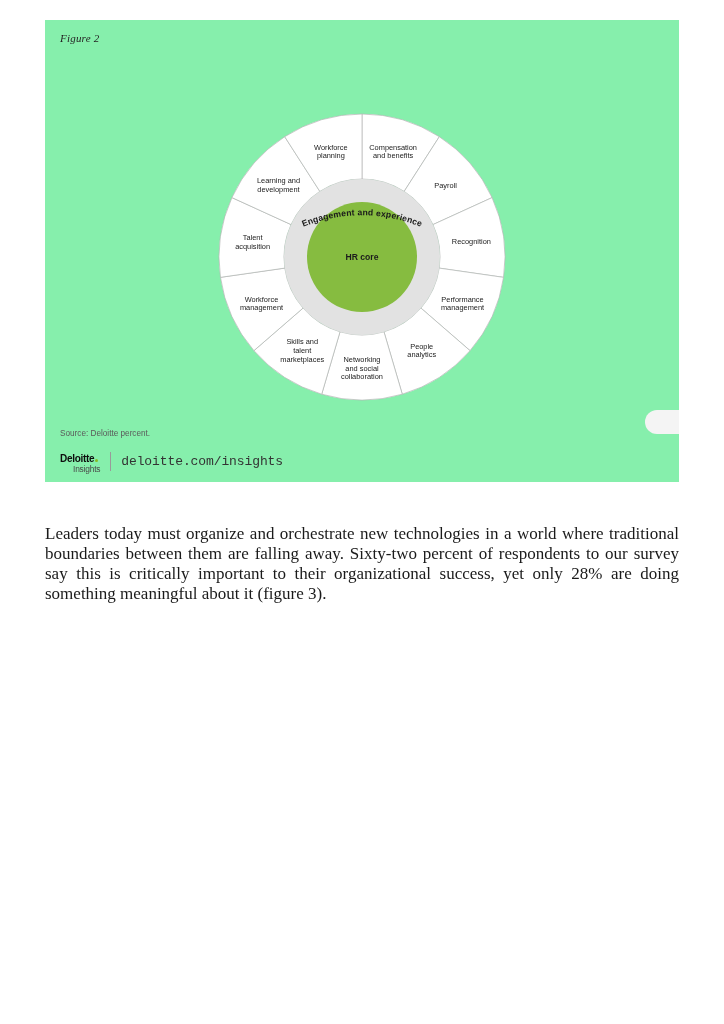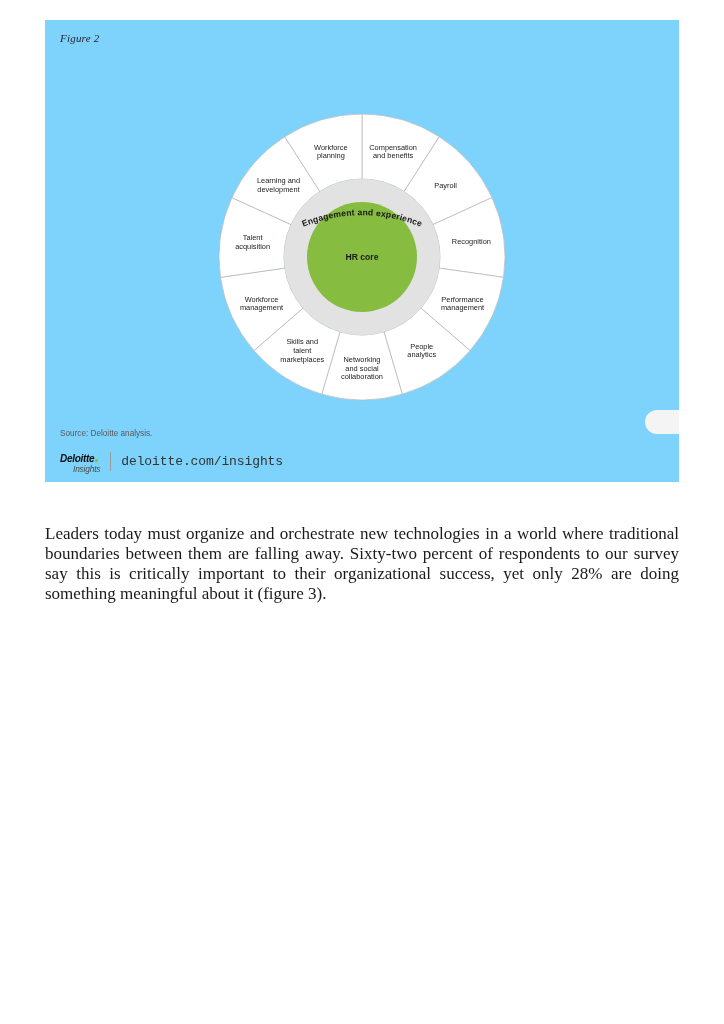--- a/index.html
+++ b/index.html
@@ -15,21 +15,21 @@
     -webkit-font-smoothing: antialiased;
   }
 
   
   #figure-panel {
     position: absolute;
     left: 45px;
     top: 20px;
     width: 634px;
     height: 462px;
-    background: #7dd3fc;
+    background: #86efac;
     overflow: hidden;
   }
 
   #figure-eyebrow {
     position: absolute;
     left: 15px;
     top: 12px;
     font-family: "Liberation Serif", serif;
     font-style: italic;
     font-size: 11px;
@@ -88,21 +88,20 @@
     position: absolute;
     left: 15px;
     top: 430px;
     display: flex;
     align-items: center;
     height: 22px;
   }
   #logo-block {
     line-height: 1;
     padding-right: 10px;
-    font-style: italic;
   }
   #logo-deloitte {
     font-family: "Liberation Sans", sans-serif;
     font-weight: bold;
     font-size: 10px;
     color: #0d0d0d;
     letter-spacing: -.3px;
   }
   #logo-dot {
     display: inline-block;
@@ -195,21 +194,21 @@
         <text class="seg-label" x="285.86855246902184" y="129.67602641559807" text-anchor="middle"><tspan x="285.86855246902184" dy="0">Workforce</tspan><tspan x="285.86855246902184" dy="8.6">planning</tspan></text>
       </g>
     <circle id="inner-ring" cx="317" cy="237" r="78" fill="#e2e2e2"></circle>
     <circle id="core-circle" cx="317" cy="237" r="55" fill="#86bc40"></circle>
     <text class="core-label" x="317" y="240" text-anchor="middle">HR core</text>
     <text class="arc-label">
       <textPath href="#arcTopPath" startOffset="50%" text-anchor="middle" id="arcTextPath">Engagement and experience</textPath>
     </text>
   </svg>
 
-  <div id="source-note">Source: Deloitte analysis.</div>
+  <div id="source-note">Source: Deloitte percent.</div>
 
   <div id="footer-brand">
     <div id="logo-block">
       <div>
         <span id="logo-deloitte">Deloitte</span><span id="logo-dot"></span>
       </div>
       <div id="logo-insights">Insights</div>
     </div>
     <div id="logo-divider"></div>
     <div id="footer-url">deloitte.com/insights</div>

